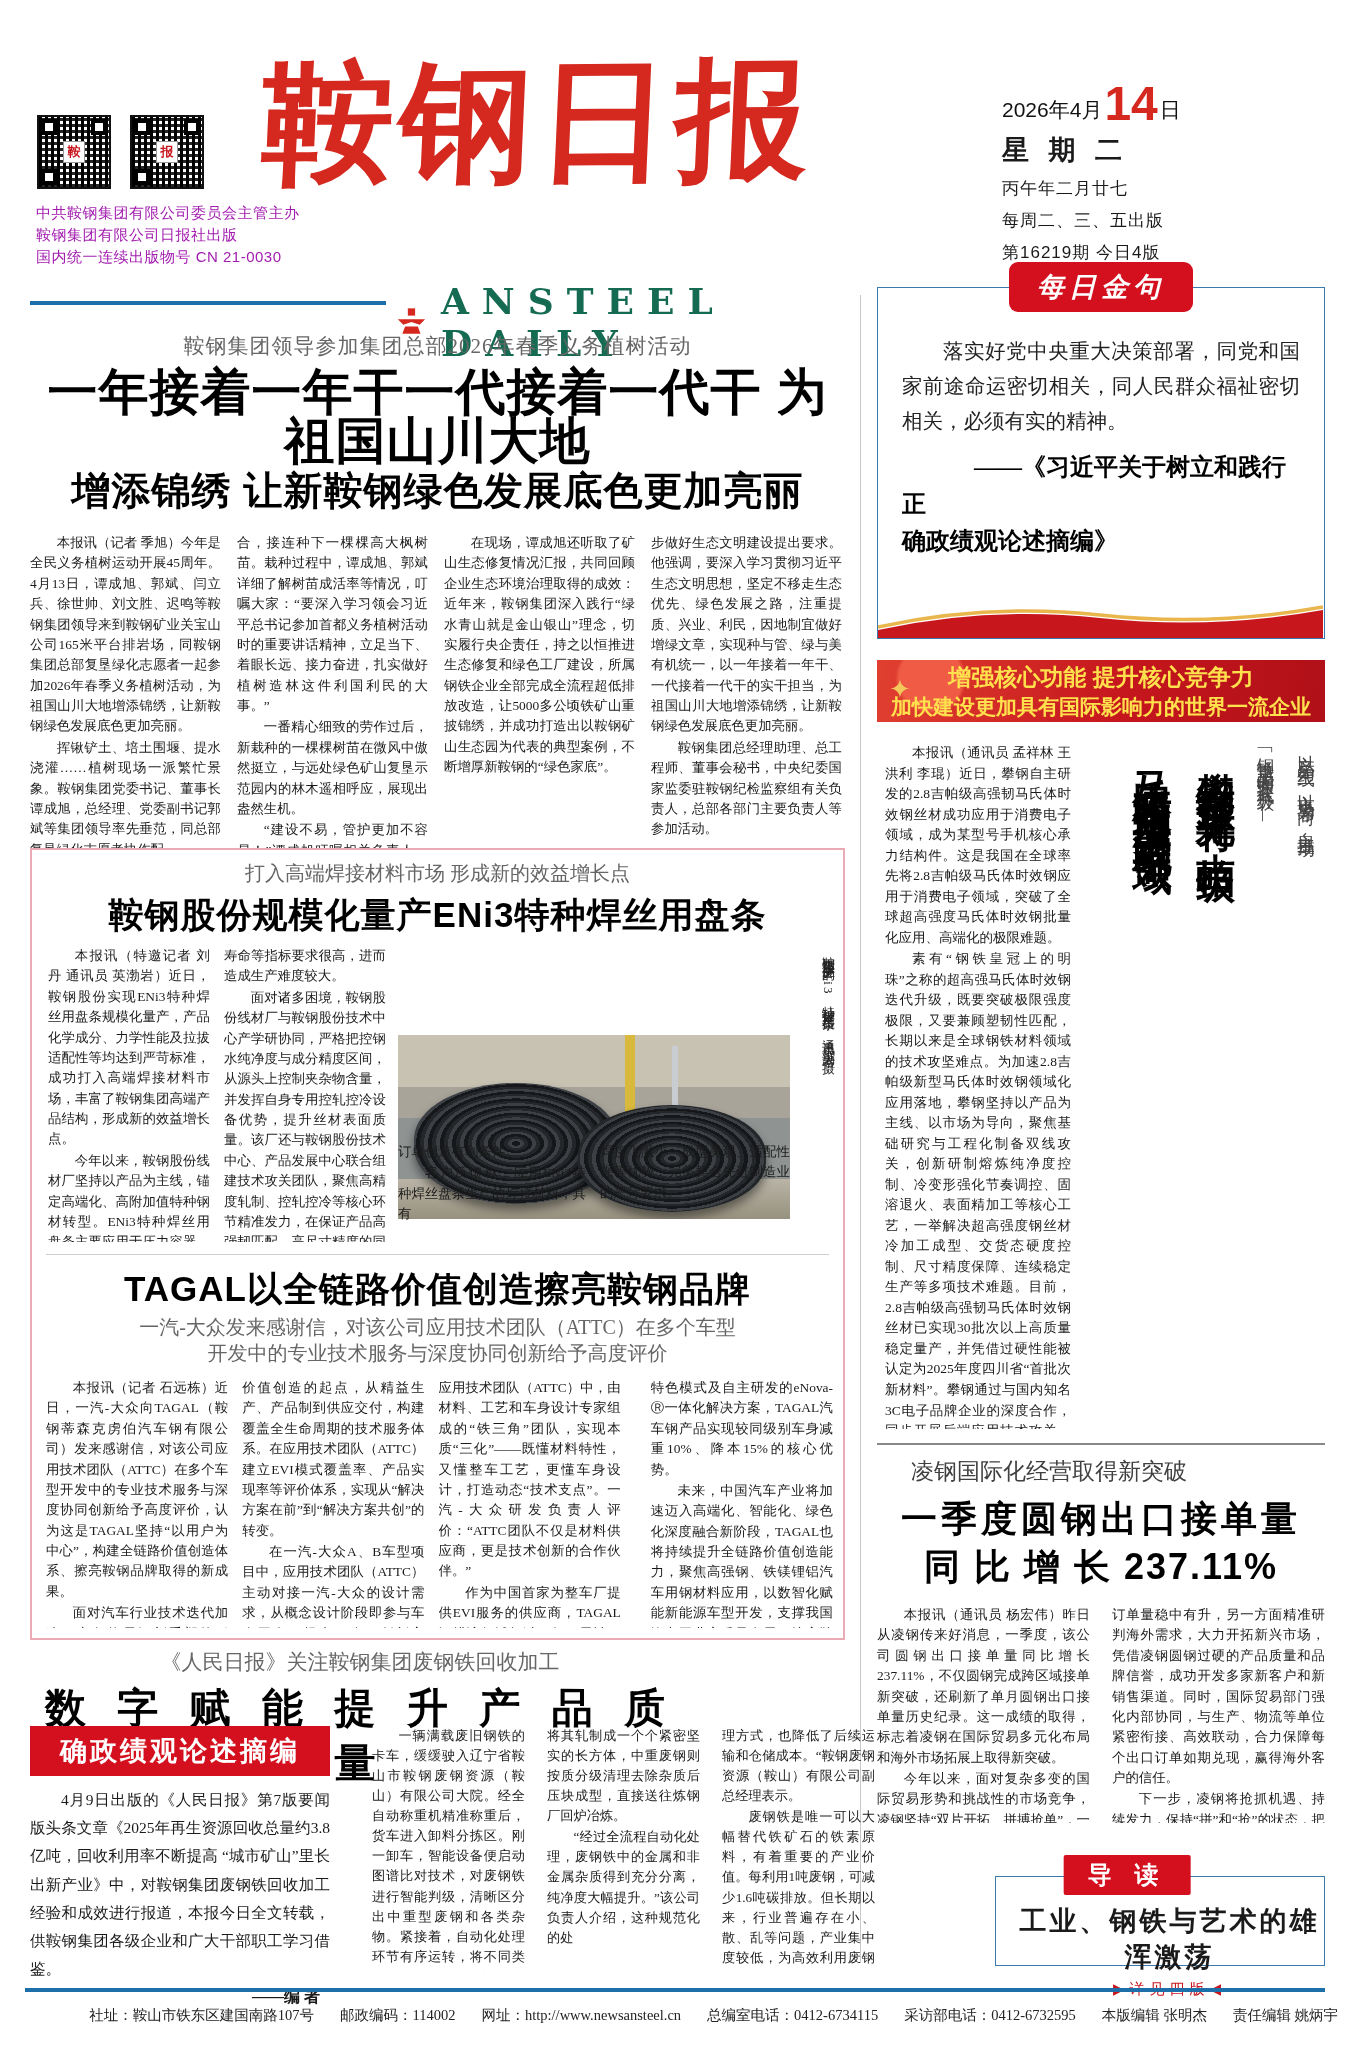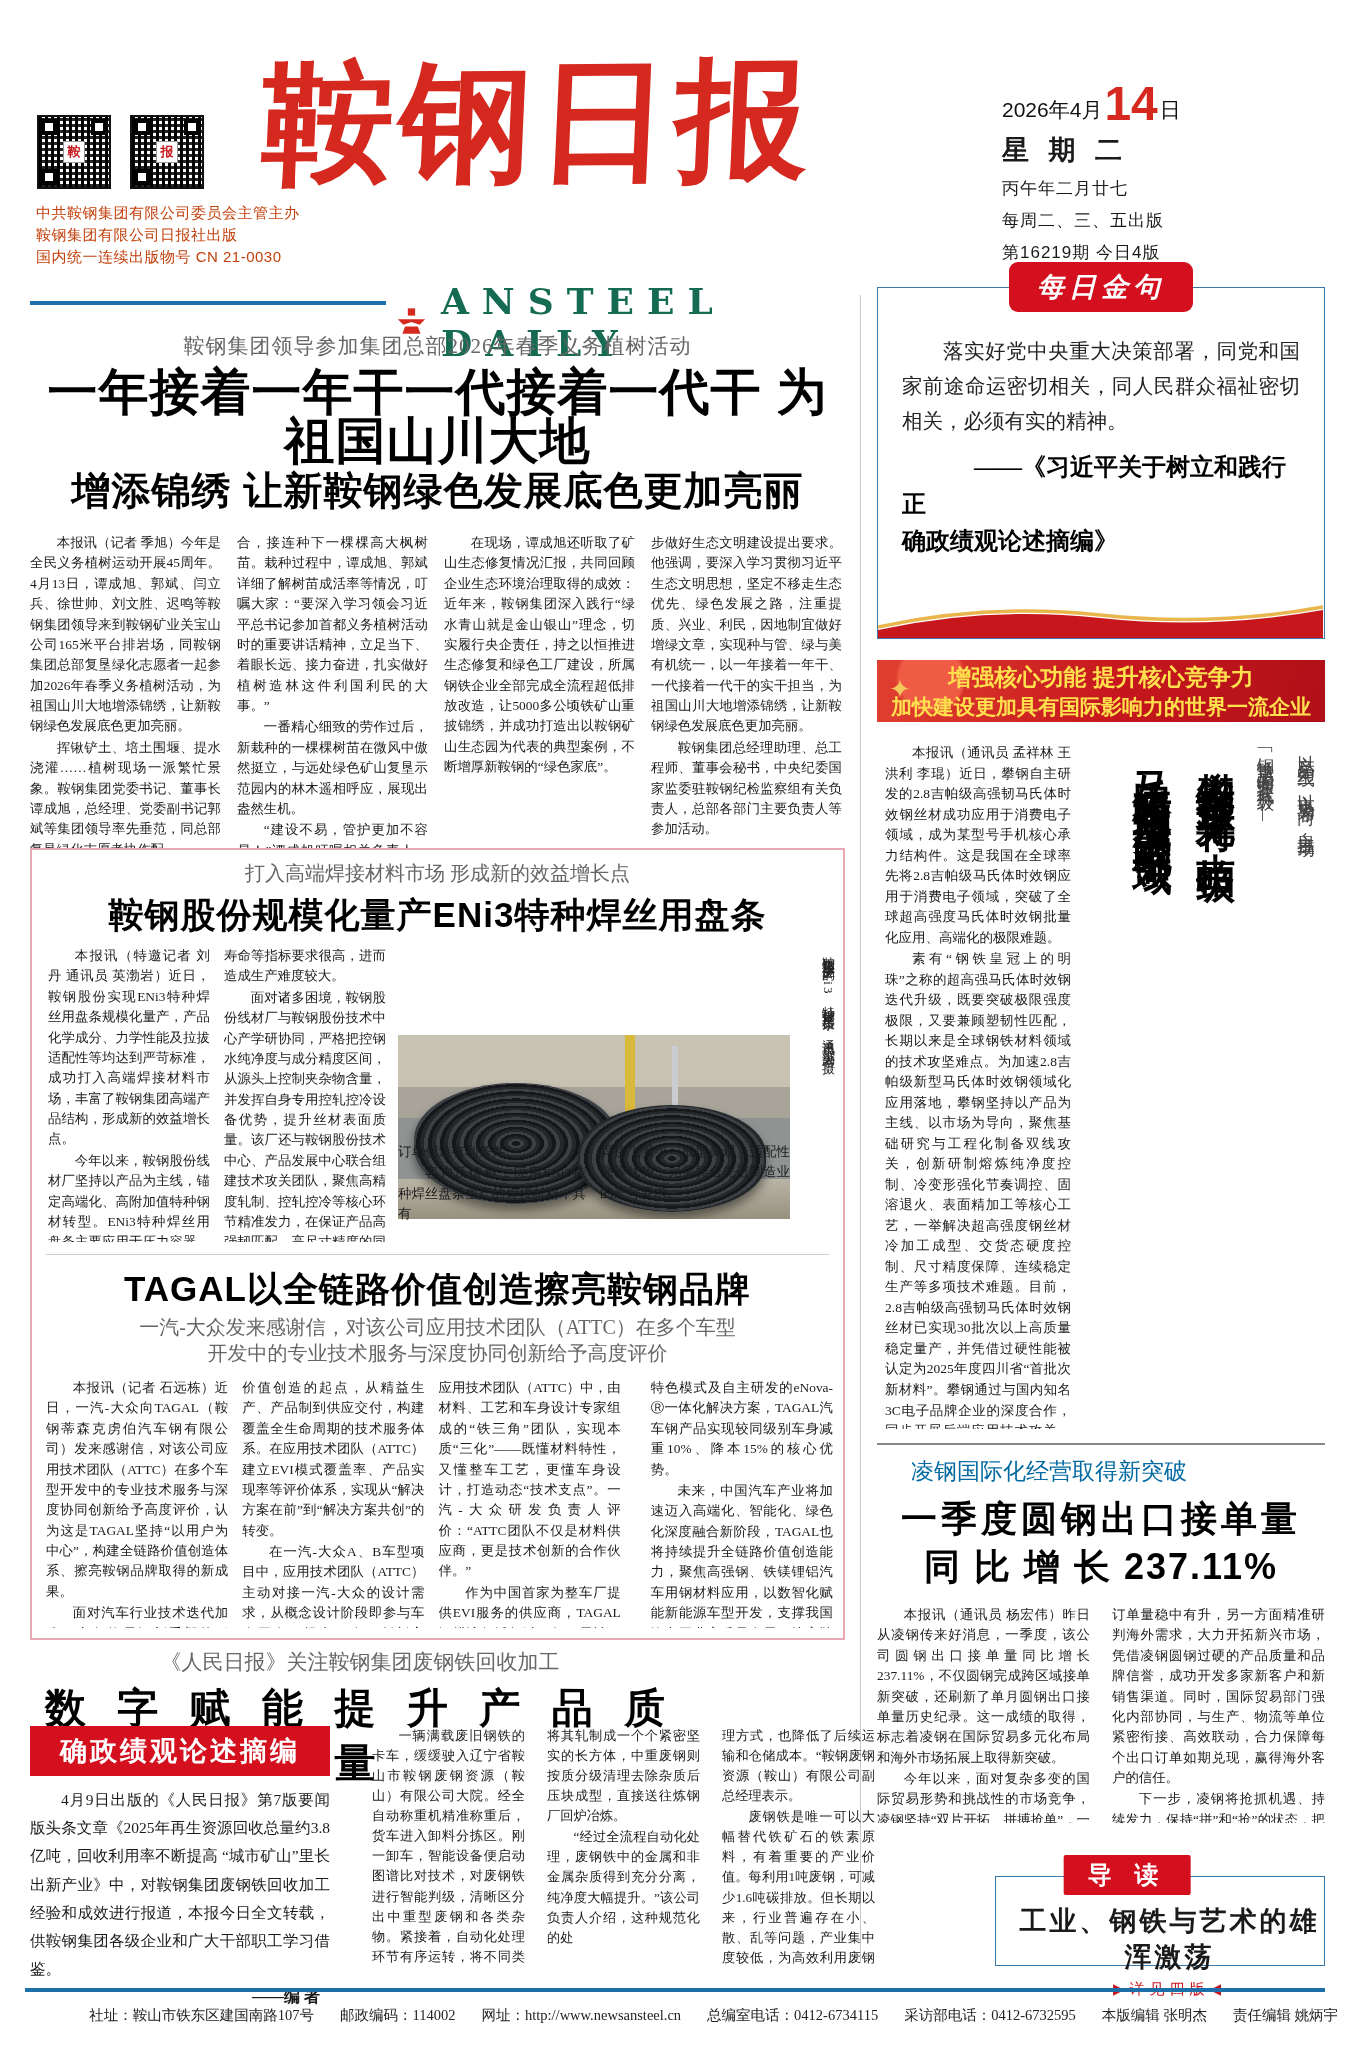--- a/index.html
+++ b/index.html
@@ -12,21 +12,21 @@
   }
   .abs { position: absolute; }
 
   
   .qr { width: 74px; height: 74px; border: 2px solid #111; background:
         repeating-linear-gradient(0deg, rgba(0,0,0,.85) 0 3px, transparent 3px 6px),
         repeating-linear-gradient(90deg, #000 0 3px, #fff 3px 6px); position: absolute; }
   .qr .finder { position:absolute; width:16px; height:16px; background:#fff; border:4px solid #000; }
   .qr .c { position:absolute; left:50%; top:50%; transform:translate(-50%,-50%); width:22px; height:22px; background:#fff; border:1px solid #999;
            display:flex; align-items:center; justify-content:center; color:#c8161d; font-size:13px; font-weight:bold; }
-  .pub-lines { font-size: 15px; line-height: 22px; color:#c2410c; letter-spacing:.5px; font-family:"Liberation Sans",sans-serif; }
+  .pub-lines { font-size: 15px; line-height: 22px; color:#a21caf; letter-spacing:.5px; font-family:"Liberation Sans",sans-serif; }
   .brand-title { font-size: 132px; line-height: 1; font-weight: 900; color: #d5281e;
                  font-family: "DejaVu Serif", serif; letter-spacing: 6px; transform: skewX(-3deg) rotate(-.5deg); }
   .dateblock { width: 200px; font-family:"Liberation Sans",sans-serif; }
   .dateblock .d1 { font-size: 21px; color:#111; display:flex; align-items:flex-end; }
   .dateblock .big { font-size: 48px; line-height: 40px; font-weight: bold; color:#d5281e; margin: 0 2px; }
   .dateblock .wd { font-size: 27px; font-weight: bold; letter-spacing: 6px; margin-top: 8px; }
   .dateblock .sm { font-size: 17px; margin-top: 9px; letter-spacing: 1px; }
   .rule-blue { background: #1c6fa8; height: 4px; }
   .brand-en { display:flex; align-items:center; justify-content:center; gap:14px; }
   .brand-en .txt { font-size: 36px; font-weight: bold; color: #156a52; letter-spacing: 13px;
@@ -260,21 +260,21 @@
       <span class="deck">以产品为主线、以市场为导向，自主推动</span>
       <span class="deck">「钢铁皇冠上的明珠」迭代升级——</span>
       <span class="big"><span>攀钢在全球率先将</span><span class="tcu">2.8</span><span>吉帕级</span></span>
       <span class="big">马氏体时效钢应用于消费电子领域</span>
     </div>
   </div>
 
   <div class="abs" style="left:877px; top:1443px; width:448px; height:2px; background:#888;"></div>
 
   <div class="abs" style="left:877px; top:1456px; width:448px; height:378px;">
-    <div style="font-size:23px; color:#0369a1; padding-left:34px;">凌钢国际化经营取得新突破</div>
+    <div style="font-size:23px; color:#404040; padding-left:34px;">凌钢国际化经营取得新突破</div>
     <div class="hl" style="font-size:36px; line-height:48px; margin-top:8px; letter-spacing:4px;">一季度圆钢出口接单量</div>
     <div class="hl" style="font-size:36px; line-height:48px; letter-spacing:2px;">同 比 增 长  237.11%</div>
     <div class="cols" style="margin-top:14px; gap:22px; height:218px;">
       <div class="col" style="width:213px;">
           <p>本报讯（通讯员 杨宏伟）昨日从凌钢传来好消息，一季度，该公司圆钢出口接单量同比增长237.11%，不仅圆钢完成跨区域接单新突破，还刷新了单月圆钢出口接单量历史纪录。这一成绩的取得，标志着凌钢在国际贸易多元化布局和海外市场拓展上取得新突破。</p>
           <p>今年以来，面对复杂多变的国际贸易形势和挑战性的市场竞争，凌钢坚持“双片开拓、拼搏抢单”，一方面深耕传统市场，加强与老客户的沟通协作，确保基础</p>
         </div>
       <div class="col cont" style="width:213px;">
           <p>订单量稳中有升，另一方面精准研判海外需求，大力开拓新兴市场，凭借凌钢圆钢过硬的产品质量和品牌信誉，成功开发多家新客户和新销售渠道。同时，国际贸易部门强化内部协同，与生产、物流等单位紧密衔接、高效联动，合力保障每个出口订单如期兑现，赢得海外客户的信任。</p>
           <p>下一步，凌钢将抢抓机遇、持续发力，保持“拼”和“抢”的状态，把握海外市场机遇，进一步优化圆钢品种结构，确保全年出口圆钢目标任务完成，不断提升凌钢产品在国际市场上的竞争力和美誉度。</p>

